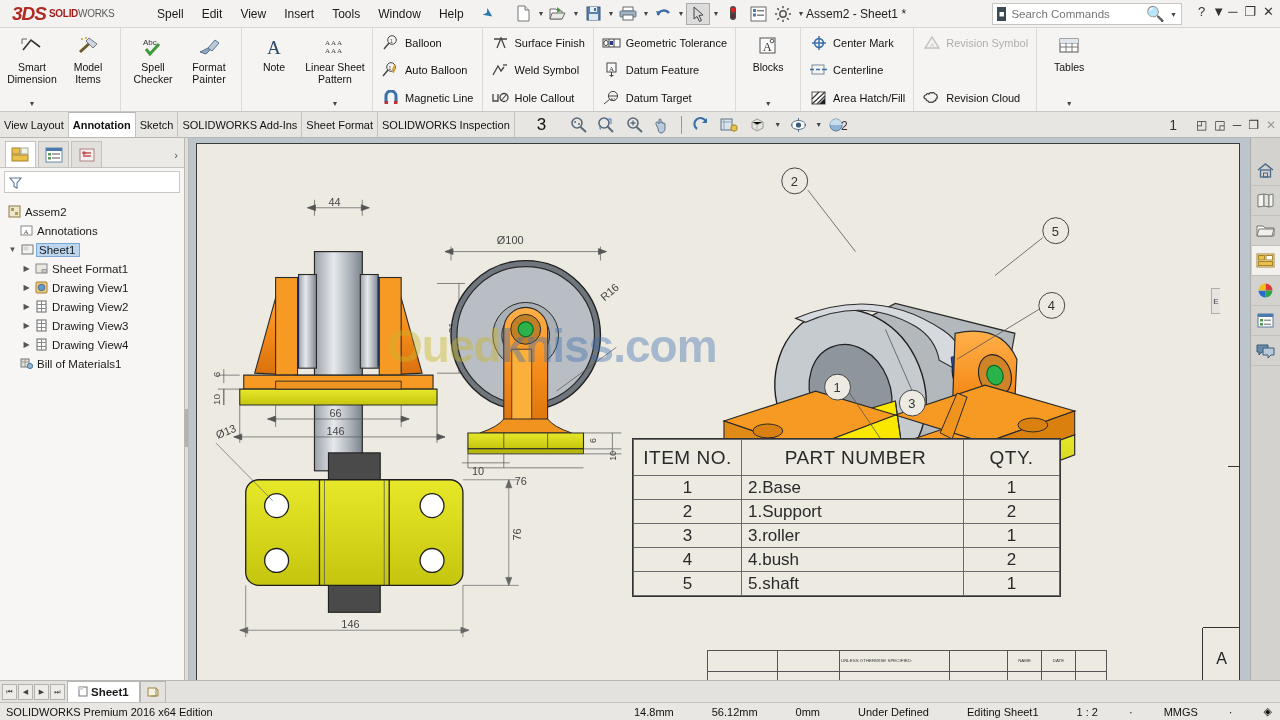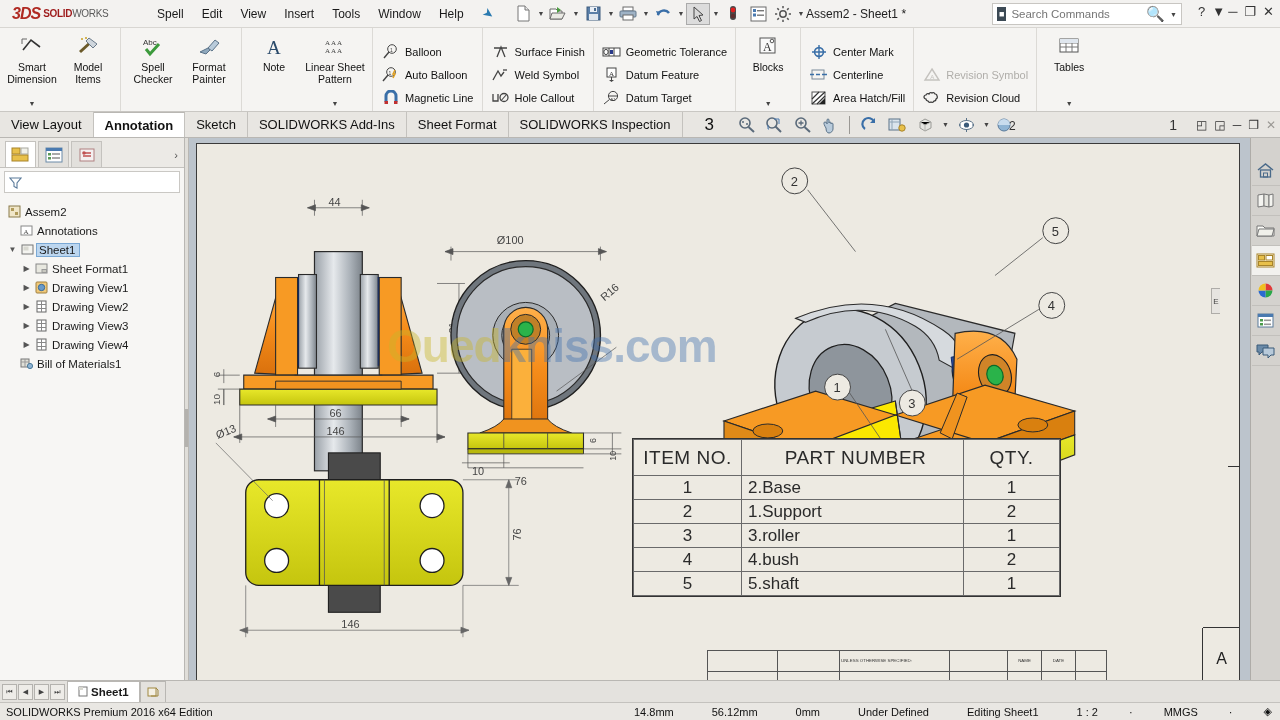--- a/index.html
+++ b/index.html
@@ -12,21 +12,21 @@
     -webkit-font-smoothing: antialiased;
   }
   .app { position: relative; width: 1280px; height: 720px; display: flex; flex-direction: column; }
 
   
   .titlebar {
     height: 28px; background: #f3f2f0; display: flex; align-items: center;
     border-bottom: 1px solid #d8d6d2; flex: 0 0 28px; position: relative;
   }
   .logo { display: flex; align-items: center; padding: 0 10px 0 12px; width: 140px; }
-  .logo-ds { color: #b02a22; font-size: 16px; font-weight: bold; font-style: italic; letter-spacing: -1px; }
+  .logo-ds { color: #b02a22; font-size: 19px; font-weight: bold; font-style: italic; letter-spacing: -1px; }
   .logo-sw { color: #9e1b1b; font-size: 10px; font-weight: bold; letter-spacing: -0.3px; margin-left: 3px; }
   .logo-sw i { font-style: normal; font-weight: normal; color: #5a5a5a; }
   .menubar { display: flex; align-items: center; gap: 0; margin-left: 8px; }
   .menubar .mi { padding: 4px 9px; font-size: 12px; color: #1a1a1a; cursor: default; }
   .pin { color: #2a7ab0; font-size: 13px; margin-left: 10px; transform: rotate(35deg); display:inline-block; }
   .qat { display: flex; align-items: center; gap: 1px; margin-left: 18px; }
   .qat .qi { width: 24px; height: 22px; display: flex; align-items: center; justify-content: center; }
   .caret { font-size: 7px; color: #444; width: 9px; text-align: center; }
   .doctitle { position: absolute; left: 806px; top: 7px; font-size: 12px; color: #222; }
   .search-wrap {
@@ -44,33 +44,33 @@
     height: 84px; background: #f5f4f2; display: flex; align-items: stretch;
     border-bottom: 1px solid #c9c7c3; flex: 0 0 84px; position: relative;
   }
   .rgroup { display: flex; align-items: stretch; padding: 2px 4px; border-right: 1px solid #dcdad6; }
   .rbig {
     width: 56px; display: flex; flex-direction: column; align-items: center; padding-top: 4px; cursor: default;
   }
   .rbig .gl { height: 26px; display: flex; align-items: center; justify-content: center; }
   .rbig .lbl { font-size: 10.5px; text-align: center; line-height: 11.5px; margin-top: 2px; color: #111; }
   .rbig .dd { font-size: 7px; color: #444; margin-top: auto; padding-bottom: 2px; }
-  .rcol { display: flex; flex-direction: column; justify-content: flex-end; padding-top: 3px; }
+  .rcol { display: flex; flex-direction: column; justify-content: space-between; padding-top: 3px; }
   .rsmall { display: flex; align-items: center; gap: 4px; height: 23px; padding: 0 4px; cursor: default; }
   .rsmall .gl { width: 20px; height: 18px; display: flex; align-items: center; justify-content: center; }
   .rsmall .lbl { font-size: 11px; white-space: nowrap; color: #111; }
   .rsmall.disabled .lbl { color: #b0aeaa; }
 
   
   .tabstrip {
     height: 26px; background: #e8e6e2; display: flex; align-items: stretch;
     border-bottom: 1px solid #b9b7b3; flex: 0 0 26px; position: relative;
   }
   .tab {
-    display: flex; align-items: center; padding: 0 11px; font-size: 13px;
+    display: flex; align-items: center; padding: 0 4px; font-size: 11px;
     border-right: 1px solid #c4c2be; color: #111; cursor: default;
   }
   .tab.active { background: #fff; font-weight: bold; border-top: 1px solid #b9b7b3; }
   .vtools { display: flex; align-items: center; gap: 4px; margin-left: 22px; }
   .vnum { font-size: 17px; color: #111; margin-right: 16px; }
   .vtools .vi { width: 24px; height: 22px; display: flex; align-items: center; justify-content: center; }
   .vsep { width: 1px; height: 18px; background: #9a9894; margin: 0 3px; }
   .tabright { position: absolute; right: 4px; top: 0; height: 26px; display: flex; align-items: center; gap: 7px; }
   .tabright span { font-size: 12px; color: #333; }
 

